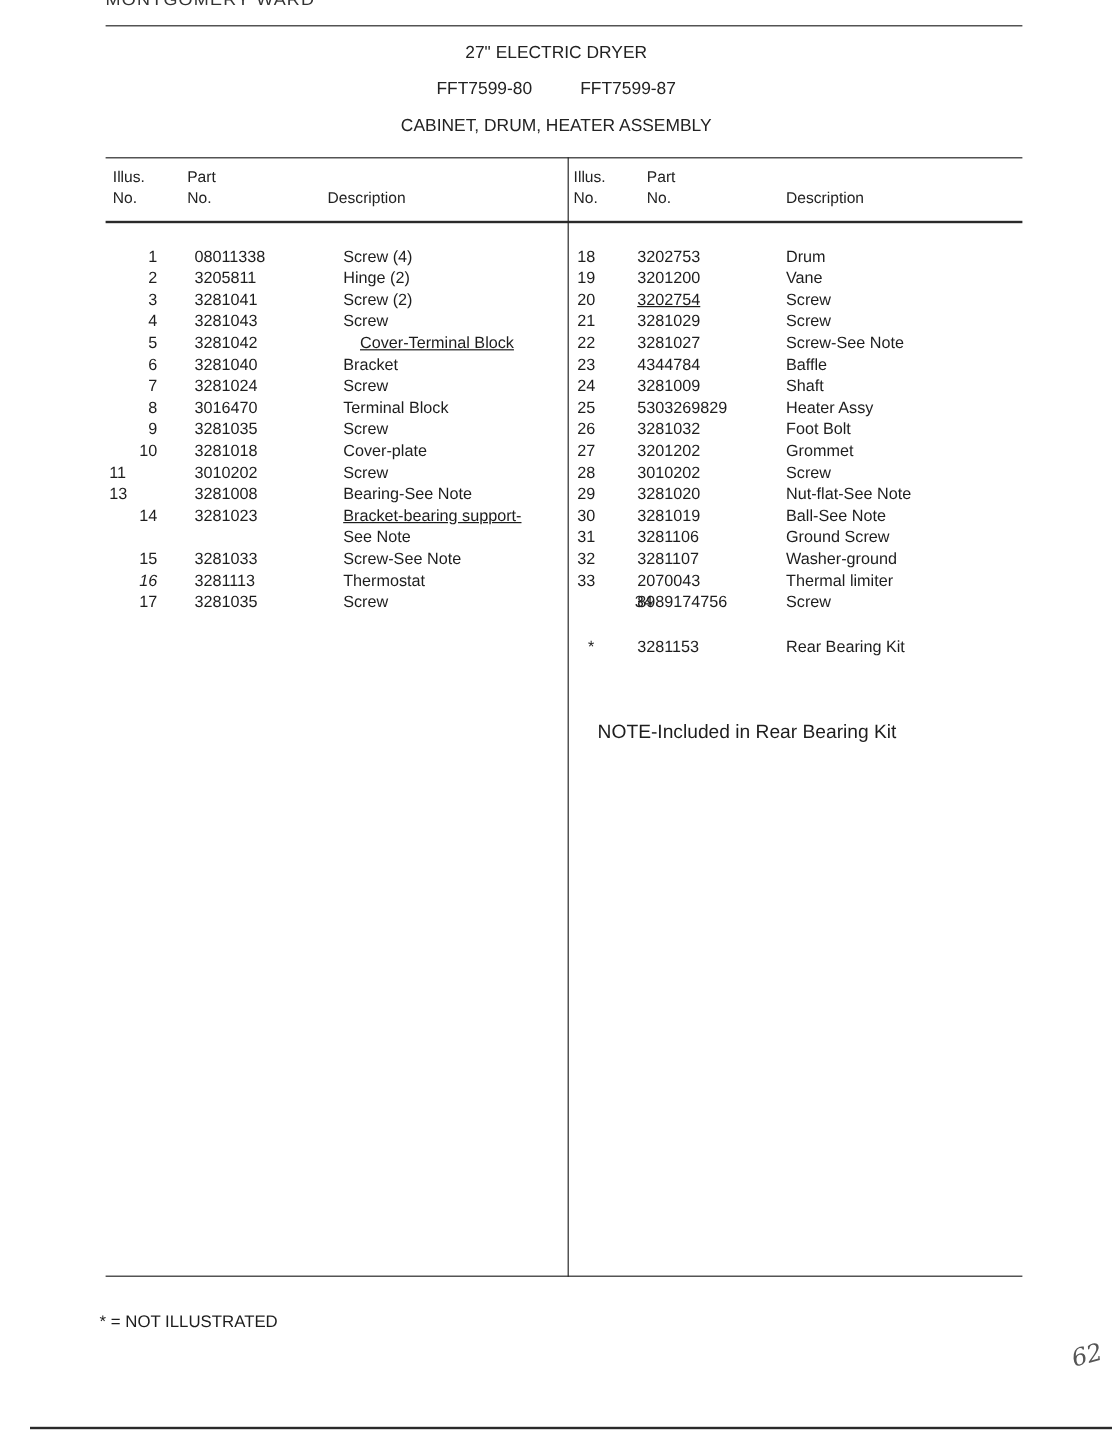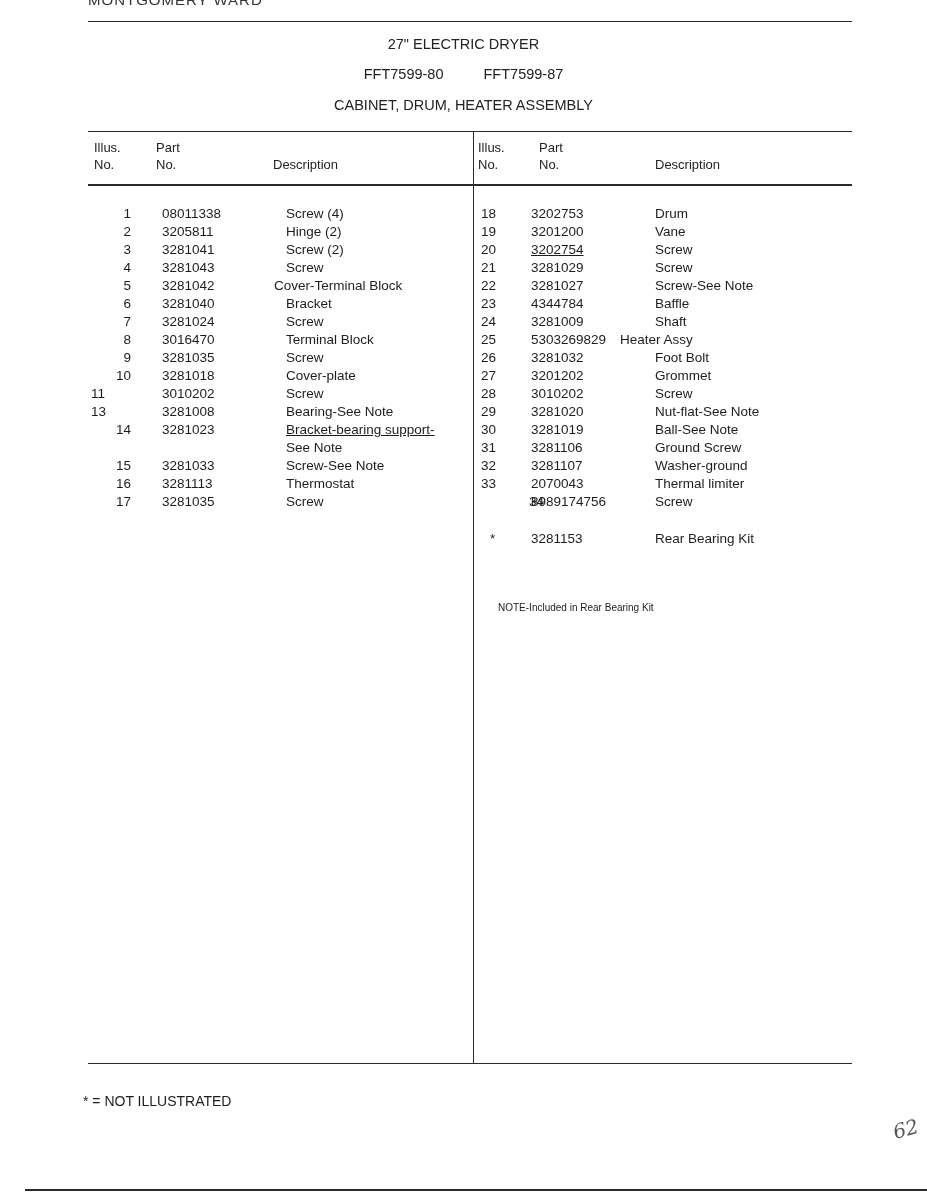--- a/index.html
+++ b/index.html
@@ -10,21 +10,21 @@
   .abs { position: absolute; }
   .brand {
     left: 88px; top: -8px; font-size: 15px; letter-spacing: 1px; color: #333;
     transform: scaleY(0.9);
   }
   .hr { position: absolute; background: #2a2a2a; }
   .title { left: 0; width: 927px; text-align: center; font-size: 14.5px; color: #222; }
   .models span { display: inline-block; margin: 0 18px; }
   .hdr { font-size: 13px; line-height: 17px; color: #222; }
   .row { position: absolute; font-size: 13.5px; line-height: 18px; color: #1d1d1d; white-space: nowrap; }
-  .note { font-size: 10px; color: #1d1d1d; }
+  .note { font-size: 16px; color: #1d1d1d; }
   .handwrit { font-family: "DejaVu Serif", serif; font-style: italic; font-size: 20px; color: #555; transform: rotate(-15deg); }
 </style>
 </head>
 <body>
 
 <div class="abs brand">MONTGOMERY WARD</div>
 <div class="hr" style="left:88px; top:21px; width:764px; height:1px;"></div>
 
 <div class="abs title" style="top:36px;">27" ELECTRIC DRYER</div>
 <div class="abs title models" style="top:66px;">
@@ -75,21 +75,21 @@
       <span class="abs" style="left: 286px;">Screw (2)</span>
     </div>
     <div class="row" style="top: 259px; left: 0px;">
       <span class="abs" style="left: 91px; width: 40px; text-align: right;">4</span>
       <span class="abs" style="left: 162px;">3281043</span>
       <span class="abs" style="left: 286px;">Screw</span>
     </div>
     <div class="row" style="top: 277px; left: 0px;">
       <span class="abs" style="left: 91px; width: 40px; text-align: right;">5</span>
       <span class="abs" style="left: 162px;">3281042</span>
-      <span class="abs" style="left: 274px;">Cover-Terminal Block</span>
+      <span class="abs" style="left: 300px; text-decoration: underline;">Cover-Terminal Block</span>
     </div>
     <div class="row" style="top: 295px; left: 0px;">
       <span class="abs" style="left: 91px; width: 40px; text-align: right;">6</span>
       <span class="abs" style="left: 162px;">3281040</span>
       <span class="abs" style="left: 286px;">Bracket</span>
     </div>
     <div class="row" style="top: 313px; left: 0px;">
       <span class="abs" style="left: 91px; width: 40px; text-align: right;">7</span>
       <span class="abs" style="left: 162px;">3281024</span>
       <span class="abs" style="left: 286px;">Screw</span>
@@ -128,21 +128,21 @@
       <span class="abs" style="left: 91px; width: 40px; text-align: right;"></span>
       <span class="abs" style="left: 162px;"></span>
       <span class="abs" style="left: 286px;">See Note</span>
     </div>
     <div class="row" style="top: 457px; left: 0px;">
       <span class="abs" style="left: 91px; width: 40px; text-align: right;">15</span>
       <span class="abs" style="left: 162px;">3281033</span>
       <span class="abs" style="left: 286px;">Screw-See Note</span>
     </div>
     <div class="row" style="top: 475px; left: 0px;">
-      <span class="abs" style="left: 91px; width: 40px; text-align: right;">16</span>
+      <span class="abs" style="left: 91px; width: 40px; text-align: right; font-style: italic;">16</span>
       <span class="abs" style="left: 162px;">3281113</span>
       <span class="abs" style="left: 286px;">Thermostat</span>
     </div>
     <div class="row" style="top: 493px; left: 0px;">
       <span class="abs" style="left: 91px; width: 40px; text-align: right;">17</span>
       <span class="abs" style="left: 162px;">3281035</span>
       <span class="abs" style="left: 286px;">Screw</span>
     </div>
   </div>
 <div id="right-rows">
@@ -177,21 +177,21 @@
       <span class="abs" style="left: 655px;">Baffle</span>
     </div>
     <div class="row" style="top: 313px; left: 0px;">
       <span class="abs" style="left: 481px;">24</span>
       <span class="abs" style="left: 531px;">3281009</span>
       <span class="abs" style="left: 655px;">Shaft</span>
     </div>
     <div class="row" style="top: 331px; left: 0px;">
       <span class="abs" style="left: 481px;">25</span>
       <span class="abs" style="left: 531px;">5303269829</span>
-      <span class="abs" style="left: 620px;">Heater Assy</span>
+      <span class="abs" style="left: 655px;">Heater Assy</span>
     </div>
     <div class="row" style="top: 349px; left: 0px;">
       <span class="abs" style="left: 481px;">26</span>
       <span class="abs" style="left: 531px;">3281032</span>
       <span class="abs" style="left: 655px;">Foot Bolt</span>
     </div>
     <div class="row" style="top: 367px; left: 0px;">
       <span class="abs" style="left: 481px;">27</span>
       <span class="abs" style="left: 531px;">3201202</span>
       <span class="abs" style="left: 655px;">Grommet</span>

